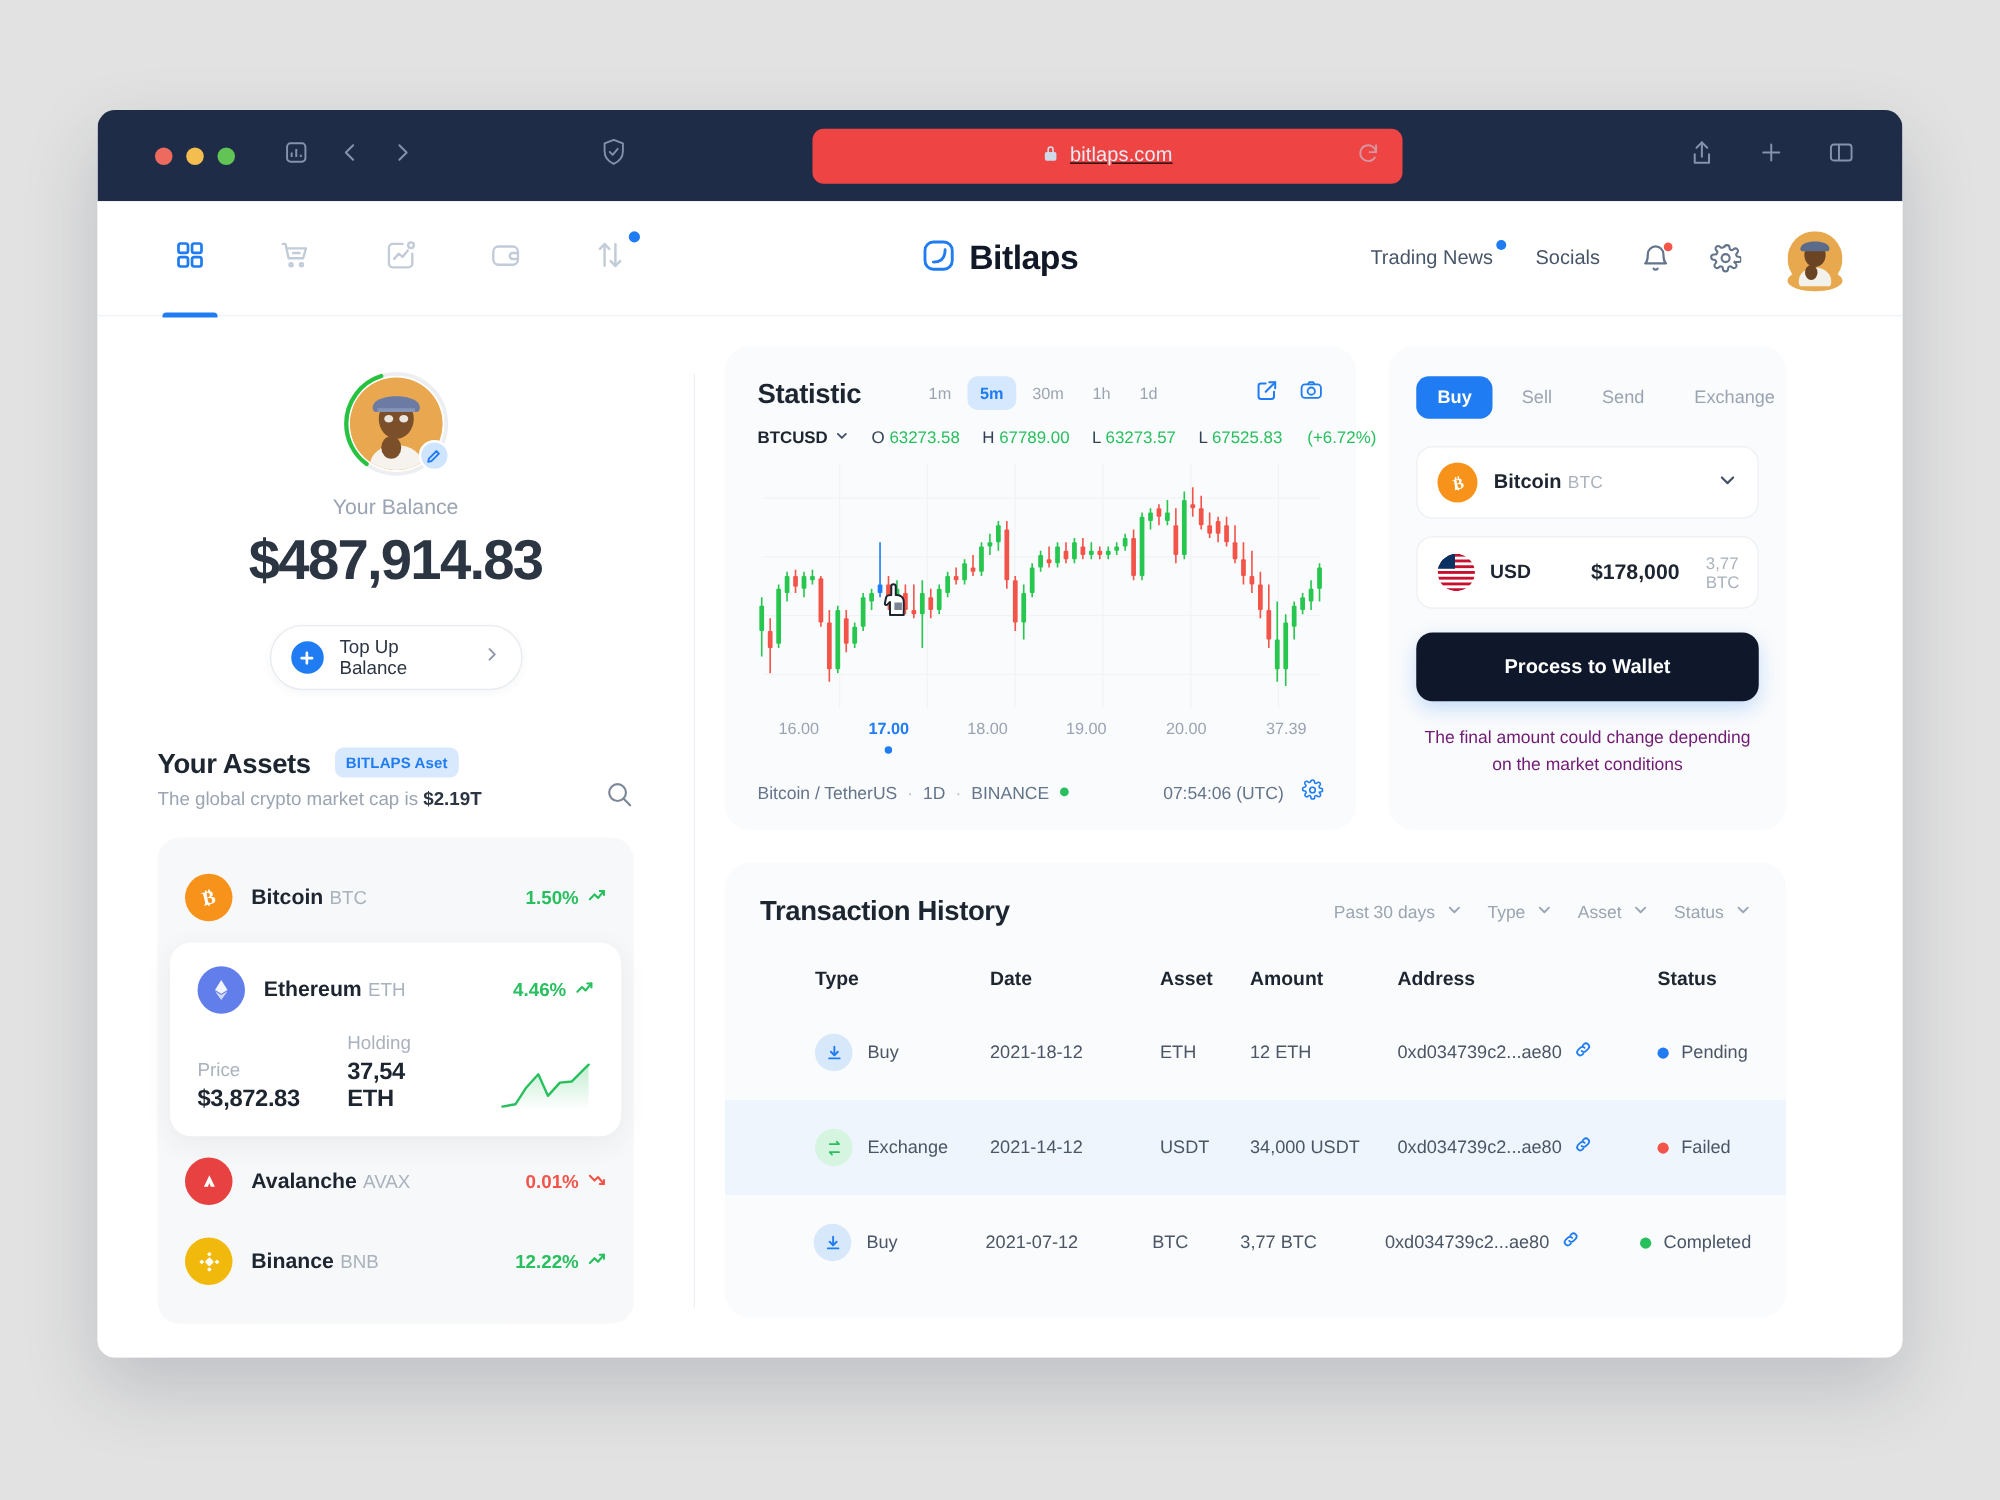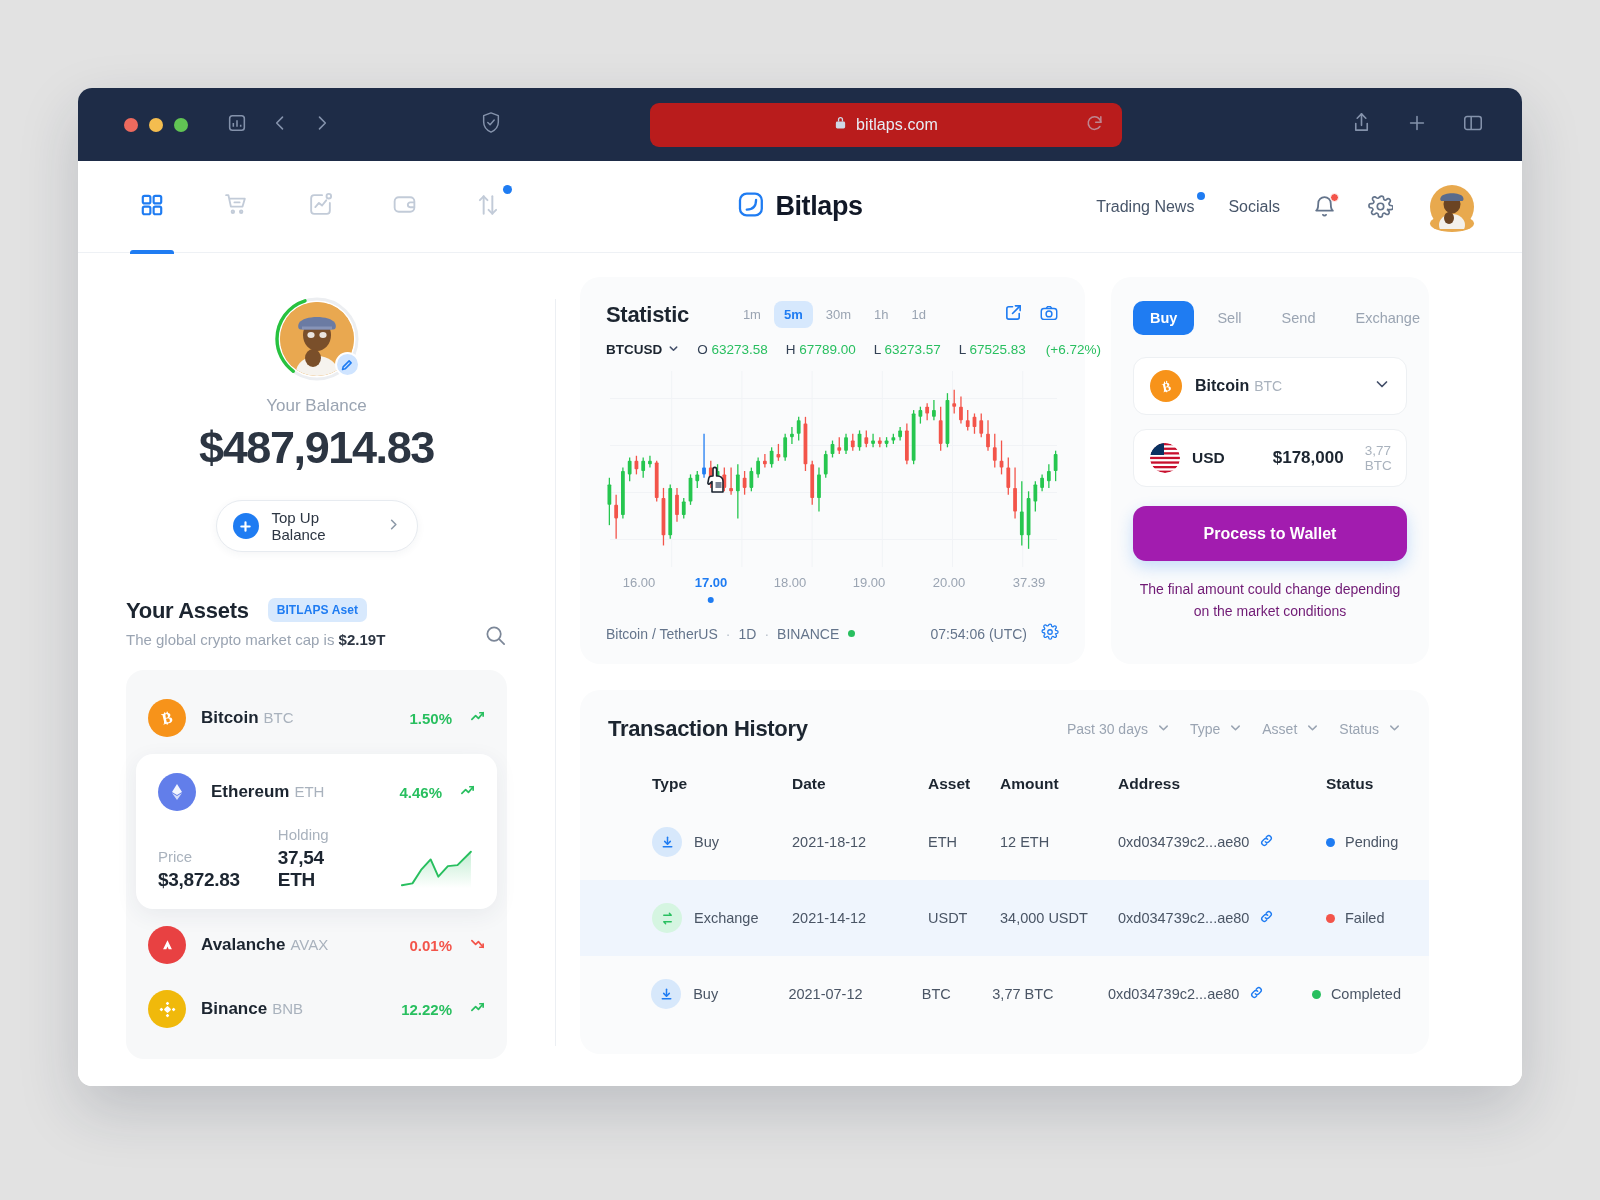--- a/index.html
+++ b/index.html
@@ -22,23 +22,23 @@
   }
   .chrome {
     height: 73px; background: #1e2c47;
     display: flex; align-items: center; padding: 0 26px; gap: 0;
   }
   .dots { display: flex; gap: 11px; align-items: center; margin-left: 20px; }
   .dot { width: 14px; height: 14px; border-radius: 50%; }
   .dot.r { background: #ed6a5e; } .dot.y { background: #f4bd4f; } .dot.g { background: #61c454; }
   .chrome-btns { display: flex; align-items: center; gap: 22px; margin-left: 38px; }
   .urlbar {
-    width: 472px; height: 44px; background: #b91c1c; border-radius: 9px;
+    width: 472px; height: 44px; background: #ef4444; border-radius: 9px;
     display: flex; align-items: center; justify-content: center;
-    position: relative; margin-left: 148px;
+    position: relative; margin-left: 148px; text-decoration: underline;
   }
   .urlbar .lock { margin-right: 9px; }
   .url-text { color: #e8edf5; font-size: 16px; letter-spacing: .1px; }
   .reload { position: absolute; right: 18px; top: 50%; transform: translateY(-50%); opacity:.6; }
   .chrome-right { margin-left: auto; display: flex; align-items: center; gap: 34px; padding-right: 12px; }
 
   
   .appnav {
     height: 92px; background: #fff; display: flex; align-items: center;
     border-bottom: 1px solid #eef1f5; position: relative; padding: 0 48px;
@@ -131,21 +131,21 @@
     margin-top: 22px; background: #f7f8f9; border-radius: 18px;
     padding: 16px 0 18px; position: relative;
   }
   .asset-row {
     display: flex; align-items: center; padding: 13px 22px; gap: 15px; cursor: pointer;
   }
   .coin-ico { width: 38px; height: 38px; border-radius: 50%; flex: none;
     display: flex; align-items: center; justify-content: center; }
   .coin-name { font-size: 17px; font-weight: 700; color: #1c2530; }
   .coin-sym { font-size: 15px; color: #a9b2bd; font-weight: 500; margin-left: 5px; }
-  .pct { margin-left: auto; font-size: 15px; font-weight: 600; display: flex; align-items: center; gap: 18px; }
+  .pct { margin-left: auto; font-size: 15px; font-weight: 600; display: flex; align-items: center; gap: 7px; }
   .pct.up { color: #28bf5f; } .pct.down { color: #f3544a; }
 
   .asset-card-exp {
     background: #fff; border-radius: 17px; margin: 4px 10px; padding: 6px 0 18px;
     box-shadow: 0 6px 22px rgba(38,54,82,.07);
   }
   .exp-stats { display: flex; align-items: flex-end; padding: 2px 22px 0; gap: 0; }
   .stat { margin-right: 38px; }
   .stat .lab { font-size: 15px; color: #a9b2bd; }
   .stat .val { font-size: 19px; font-weight: 700; color: #1c2530; margin-top: 4px; letter-spacing: -.3px; }
@@ -196,21 +196,21 @@
   .amount-box {
     margin-top: 14px; height: 58px; background: #fff; border: 1px solid #edf0f3;
     border-radius: 13px; display: flex; align-items: center; padding: 0 16px; gap: 12px;
   }
   .flag { width: 30px; height: 30px; border-radius: 50%; overflow: hidden; flex: none; position: relative; }
   .cur-code { font-size: 15.5px; font-weight: 600; color: #1c2530; }
   .vline { width: 1px; height: 26px; background: #e8ecf1; margin: 0 12px; }
   .amt { font-size: 17px; font-weight: 700; color: #1c2530; }
   .amt-sub { font-size: 13.5px; color: #a9b2bd; margin-left: 9px; }
   .process-btn {
-    margin-top: 19px; height: 55px; background: #a21caf; border-radius: 13px; color: #fff;
+    margin-top: 19px; height: 55px; background: #0f172a; border-radius: 13px; color: #fff;
     font-size: 16px; font-weight: 700; display: flex; align-items: center; justify-content: center;
     cursor: pointer; box-shadow: 0 6px 16px rgba(31,124,242,.24);
   }
   .disclaimer {
     margin-top: 18px; text-align: center; font-size: 14px; color: #701a75; line-height: 1.55; padding: 0 4px;
   }
 
   
   .tx-card { margin-top: 26px; padding: 26px 28px 22px; width: 849px; }
   .tx-head { display: flex; align-items: center; }

